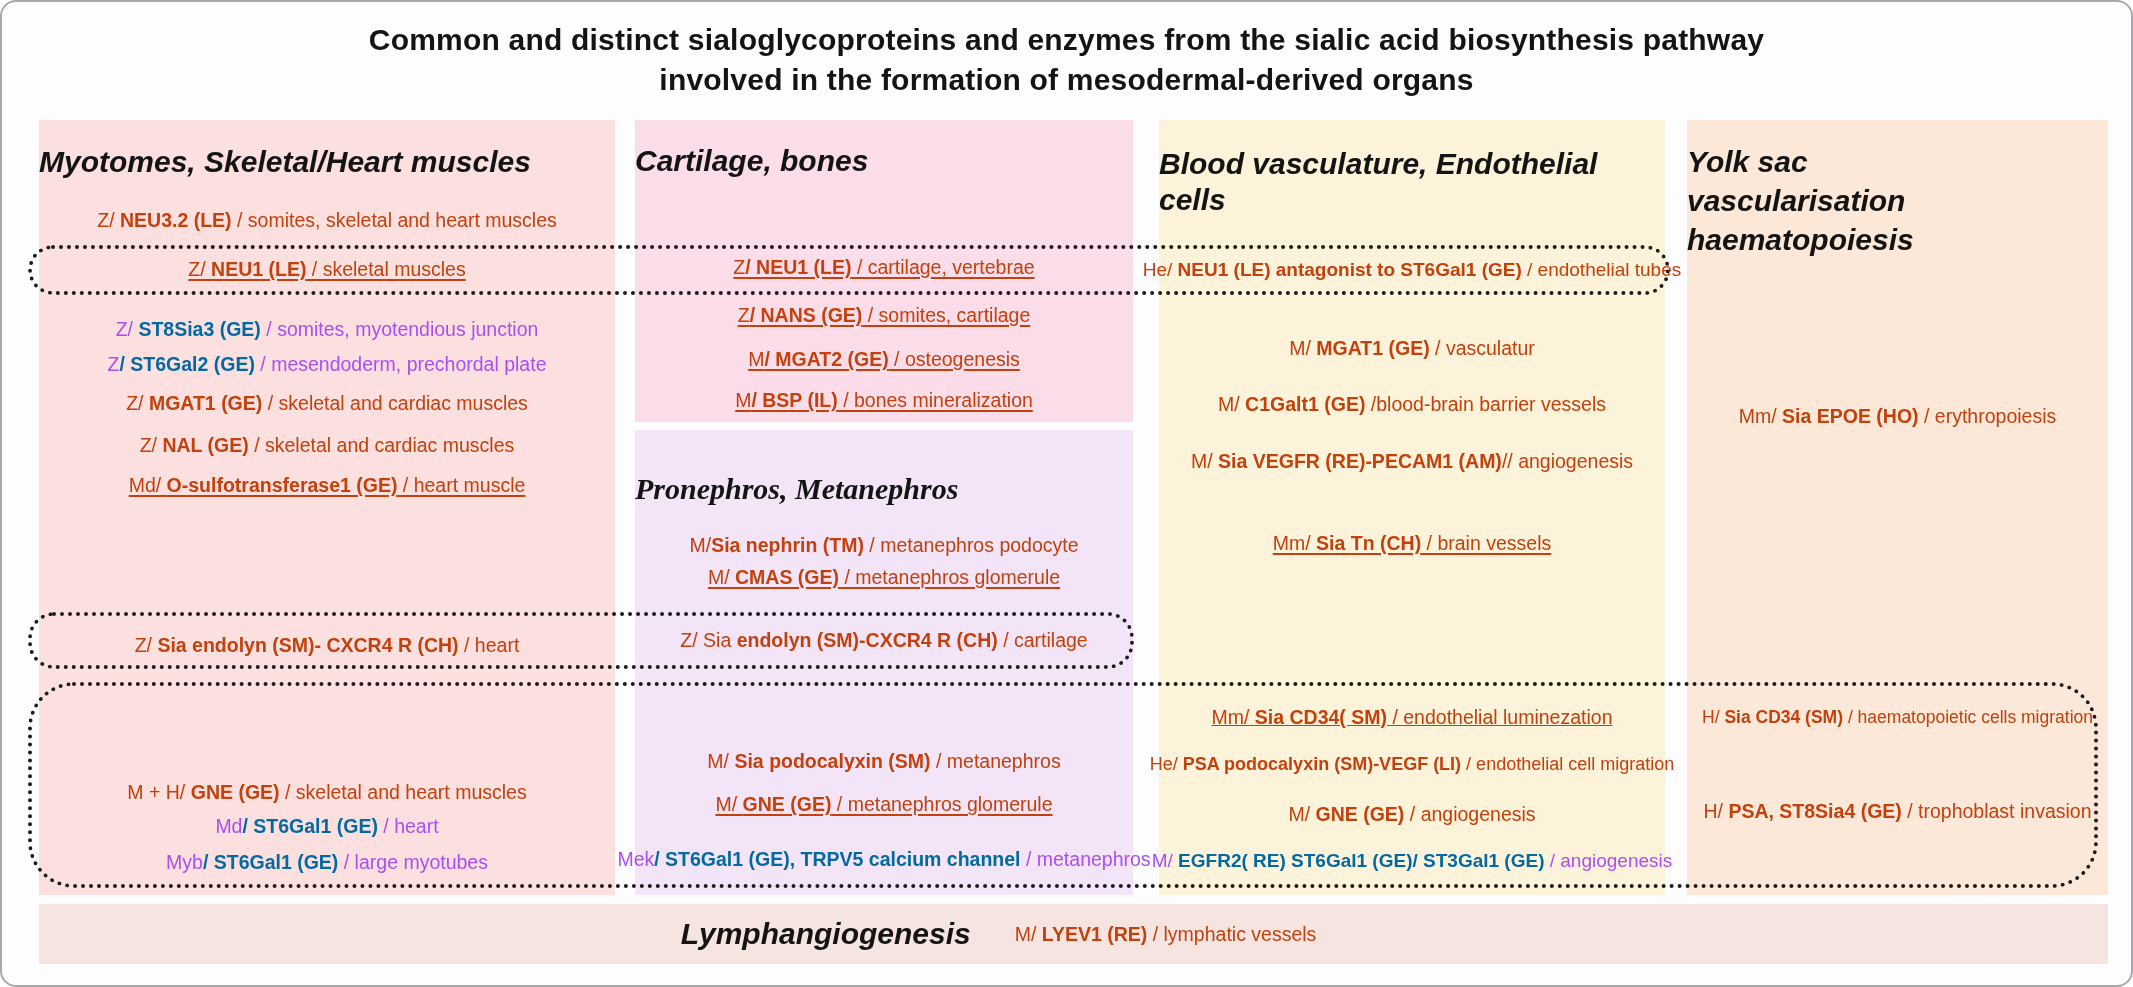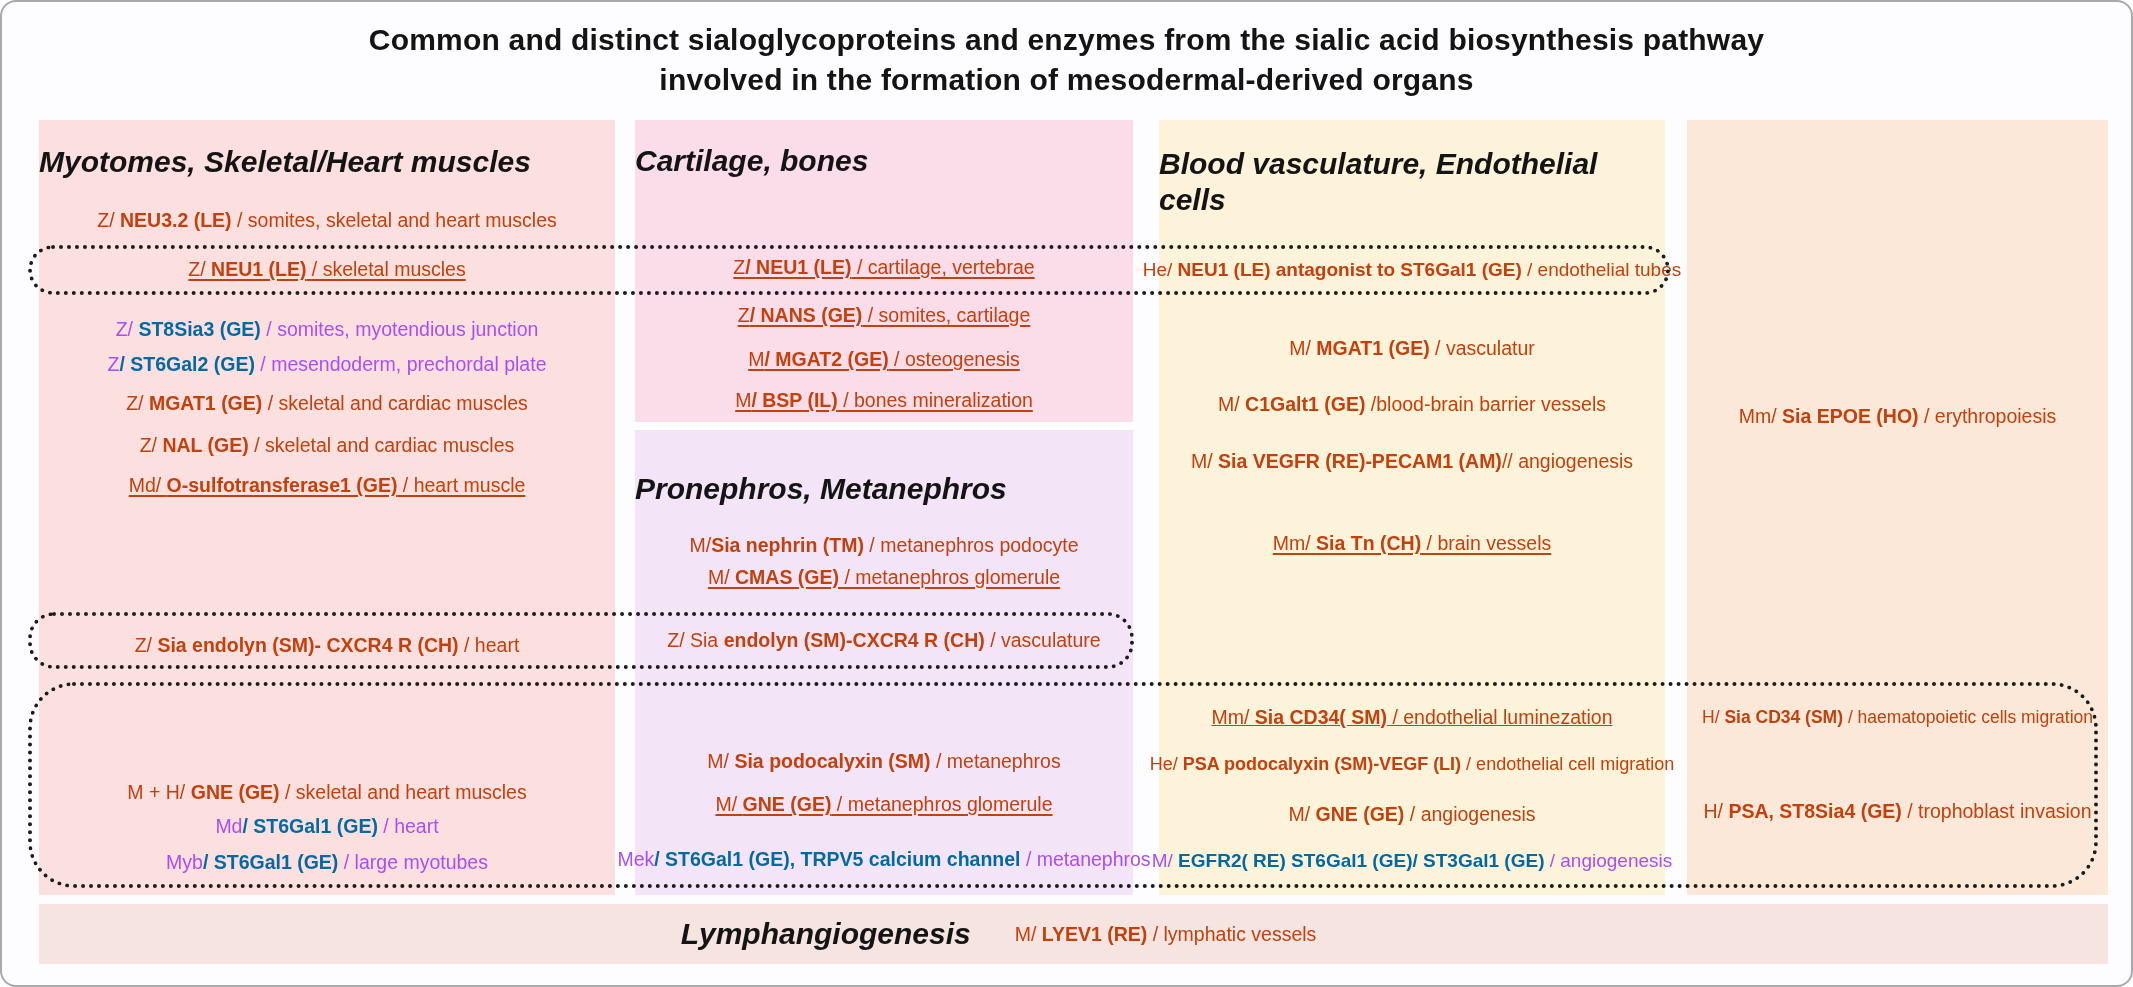--- a/index.html
+++ b/index.html
@@ -17,21 +17,21 @@
   #col-cartilage  {left:633px; top:118px; width:498px; height:302px; background:#fbdce9;}
   #col-nephros    {left:633px; top:428px; width:498px; height:465px; background:#f3e4f7;}
   #col-vasculature{left:1157px;top:118px; width:506px; height:775px; background:#fdf2da;}
   #col-yolk       {left:1685px;top:118px; width:421px; height:775px; background:#fbe8d8;}
   .hdr{
     position:absolute;left:0;width:100%;margin:0;text-align:left;
     font-size:30px;font-weight:bold;font-style:italic;color:#141414;line-height:36px;
   }
   #col-myotomes .hdr{top:24px;}
   #col-cartilage .hdr{top:23px;}
-  #col-nephros .hdr{top:41px;}
+  #col-nephros .hdr{top:41px;font-family:Liberation Serif, serif;}
   #col-vasculature .hdr{top:26px;}
   #col-yolk .hdr{top:22px;line-height:39px;}
   .items{position:absolute;left:0;top:0;width:100%;height:100%;}
   .item{
     position:absolute;left:50%;transform:translateX(-50%);
     white-space:nowrap;font-size:19.5px;line-height:26px;color:#c2410c;text-align:center;
   }
   .item .b{font-weight:bold;}
   .item.u{text-decoration:underline;text-decoration-thickness:1.5px;text-underline-offset:3px;}
   .item.purple{color:#a850f0;}
@@ -85,21 +85,21 @@
         <div class="item u" style="top: 226px;"><span>M</span><span class="b">/ MGAT2 (GE)</span><span> / osteogenesis</span></div>
         <div class="item u" style="top: 267px;"><span>M</span><span class="b">/ BSP (IL)</span><span> / bones mineralization</span></div>
       </div>
   </section>
 
   <section class="col" id="col-nephros">
     <h2 class="hdr">Pronephros, Metanephros</h2>
     <div class="items">
         <div class="item" style="top: 102px;"><span>M/</span><span class="b">Sia nephrin (TM)</span><span> / metanephros podocyte</span></div>
         <div class="item u" style="top: 134px;"><span>M/ </span><span class="b">CMAS (GE)</span><span> / metanephros glomerule</span></div>
-        <div class="item" style="top: 197px;"><span>Z/ Sia </span><span class="b">endolyn (SM)-CXCR4 R (CH)</span><span> / vasculature</span></div>
+        <div class="item" style="top: 197px;"><span>Z/ Sia </span><span class="b">endolyn (SM)-CXCR4 R (CH)</span><span> / cartilage</span></div>
         <div class="item" style="top: 318px;"><span>M/ </span><span class="b">Sia podocalyxin (SM)</span><span> / metanephros</span></div>
         <div class="item u" style="top: 361px;"><span>M/ </span><span class="b">GNE (GE)</span><span> / metanephros glomerule</span></div>
         <div class="item purple" style="top: 416px;"><span>Mek</span><span class="b">/ ST6Gal1 (GE), TRPV5 calcium channel</span><span> / metanephros</span></div>
       </div>
   </section>
 
   <section class="col" id="col-vasculature">
     <h2 class="hdr">Blood vasculature, Endothelial cells</h2>
     <div class="items">
         <div class="item" style="top: 137px; font-size: 19px;"><span>He/ </span><span class="b">NEU1 (LE) antagonist to ST6Gal1 (GE)</span><span> / endothelial tubes</span></div>
@@ -108,20 +108,25 @@
         <div class="item" style="top: 328px;"><span>M/ </span><span class="b">Sia VEGFR (RE)-PECAM1 (AM)</span><span>// angiogenesis</span></div>
         <div class="item u" style="top: 410px;"><span>Mm/ </span><span class="b">Sia Tn (CH)</span><span> / brain vessels</span></div>
         <div class="item" style="top: 584px; text-decoration: underline;"><span>Mm/ </span><span class="b">Sia CD34( SM)</span><span> / endothelial luminezation</span></div>
         <div class="item" style="top: 631px; font-size: 18px;"><span>He/ </span><span class="b">PSA podocalyxin (SM)-VEGF (LI)</span><span> / endothelial cell migration</span></div>
         <div class="item" style="top: 681px;"><span>M/ </span><span class="b">GNE (GE)</span><span> / angiogenesis</span></div>
         <div class="item purple" style="top: 728px; font-size: 19px;"><span>M/  </span><span class="b">EGFR2( RE) ST6Gal1  (GE)/ ST3Gal1 (GE)</span><span> / angiogenesis</span></div>
       </div>
   </section>
 
   <section class="col" id="col-yolk">
+    <h2 class="hdr">
+        <div>Yolk sac</div>
+        <div>vascularisation</div>
+        <div>haematopoiesis</div>
+      </h2>
     <div class="items">
         <div class="item" style="top: 283px;"><span>Mm/ </span><span class="b">Sia EPOE (HO)</span><span> / erythropoiesis</span></div>
         <div class="item" style="top: 584px; font-size: 17.5px;"><span>H/ </span><span class="b">Sia CD34 (SM)</span><span> / haematopoietic cells migration</span></div>
         <div class="item" style="top: 678px;"><span>H/ </span><span class="b">PSA, ST8Sia4 (GE)</span><span> / trophoblast invasion</span></div>
       </div>
   </section>
 
   <div class="dotted" id="dotted-neu1"></div>
   <div class="dotted" id="dotted-endolyn"></div>
   <div class="dotted" id="dotted-common"></div>

